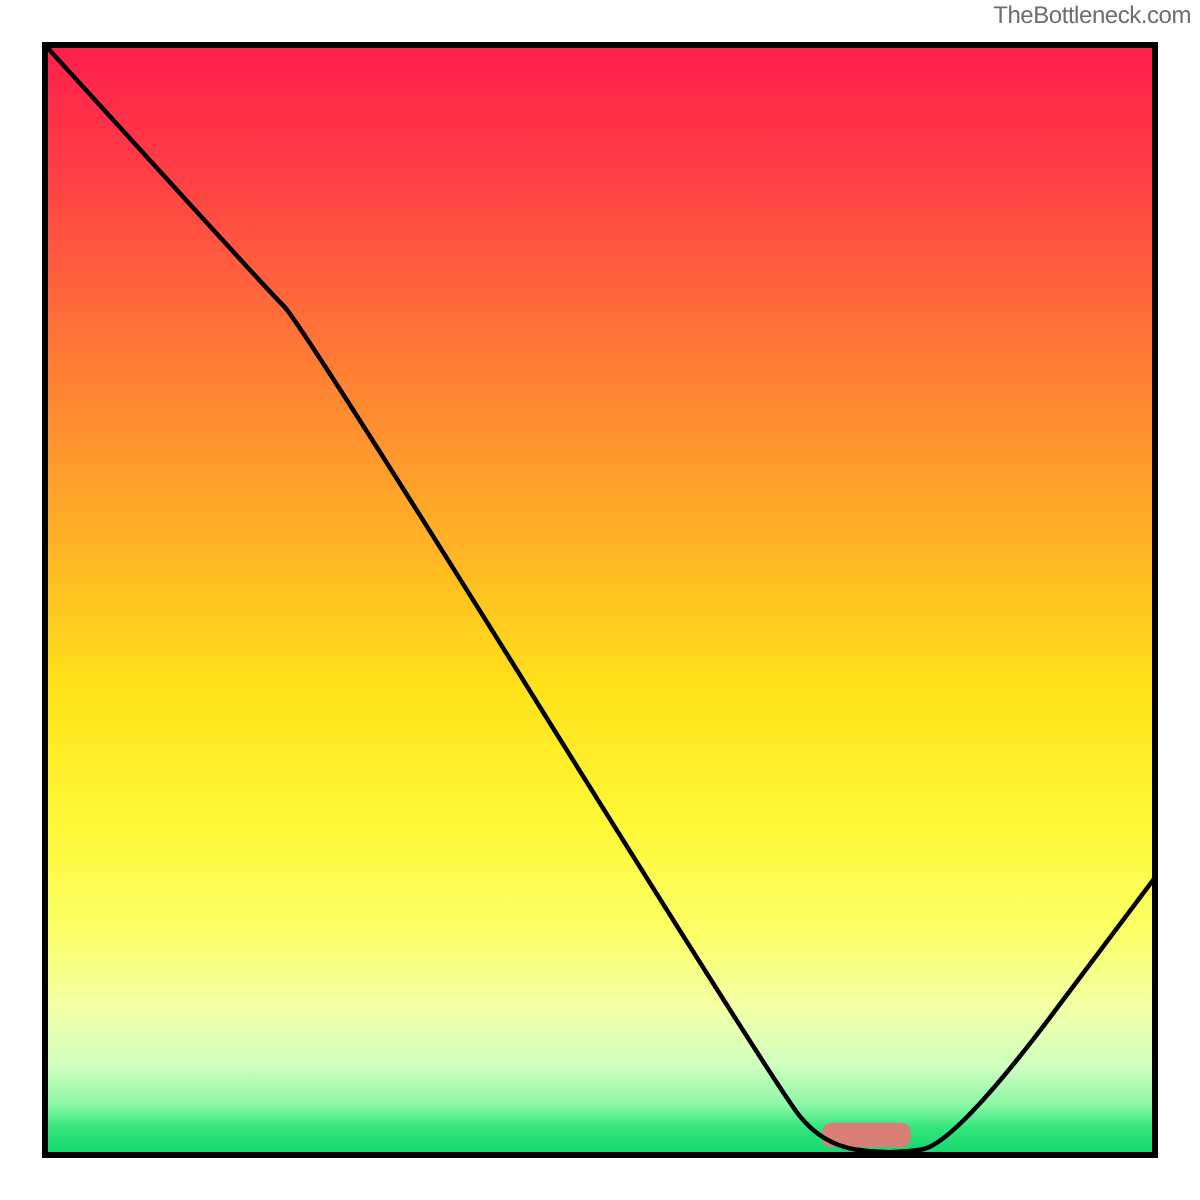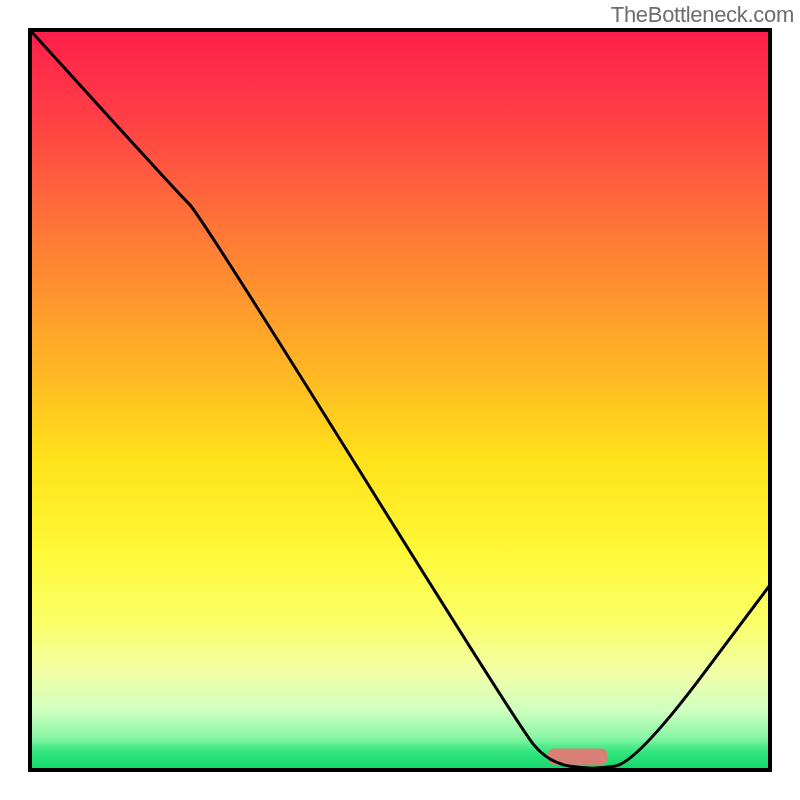--- a/index.html
+++ b/index.html
@@ -14,21 +14,21 @@
   .frame {
     position: relative;
     width: 800px;
     height: 800px;
   }
   .watermark {
     position: absolute;
     top: 2px;
     right: 6px;
     color: #6d6d6d;
-    font-size: 22px;
+    font-size: 16px;
     font-weight: 500;
     letter-spacing: -0.3px;
     z-index: 10;
   }
   svg {
     display: block;
   }
 </style>
 </head>
 <body>

